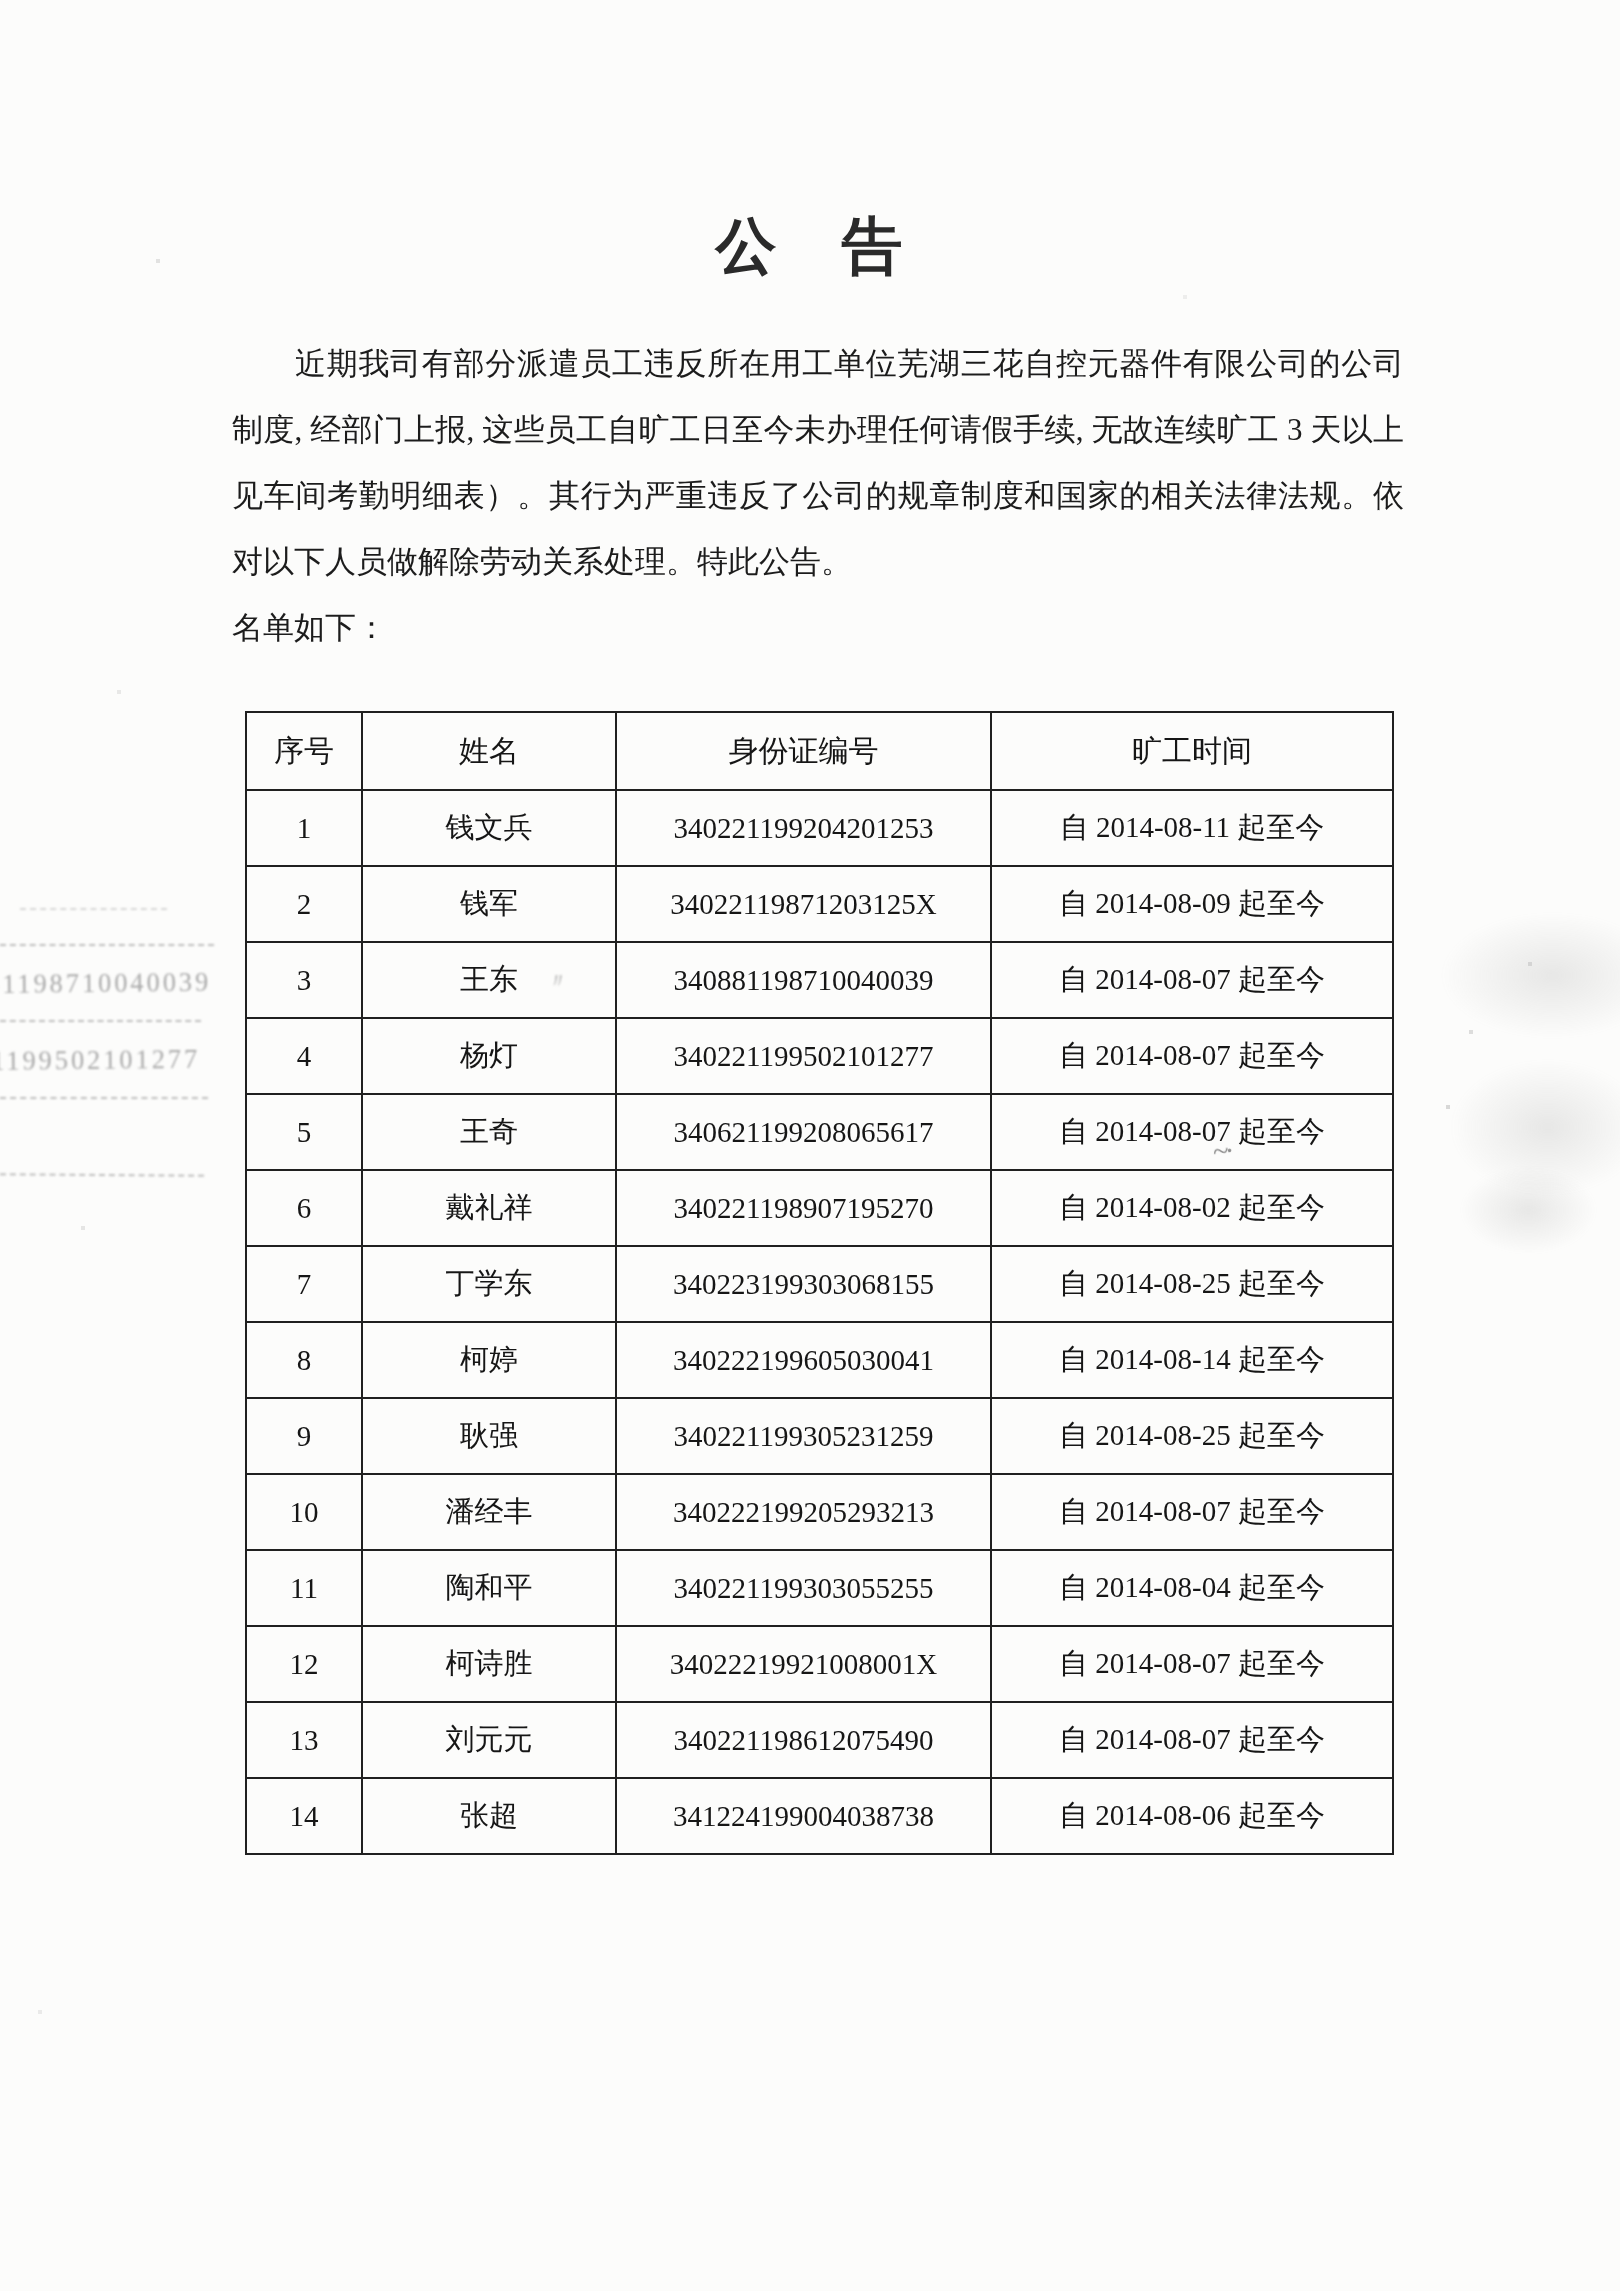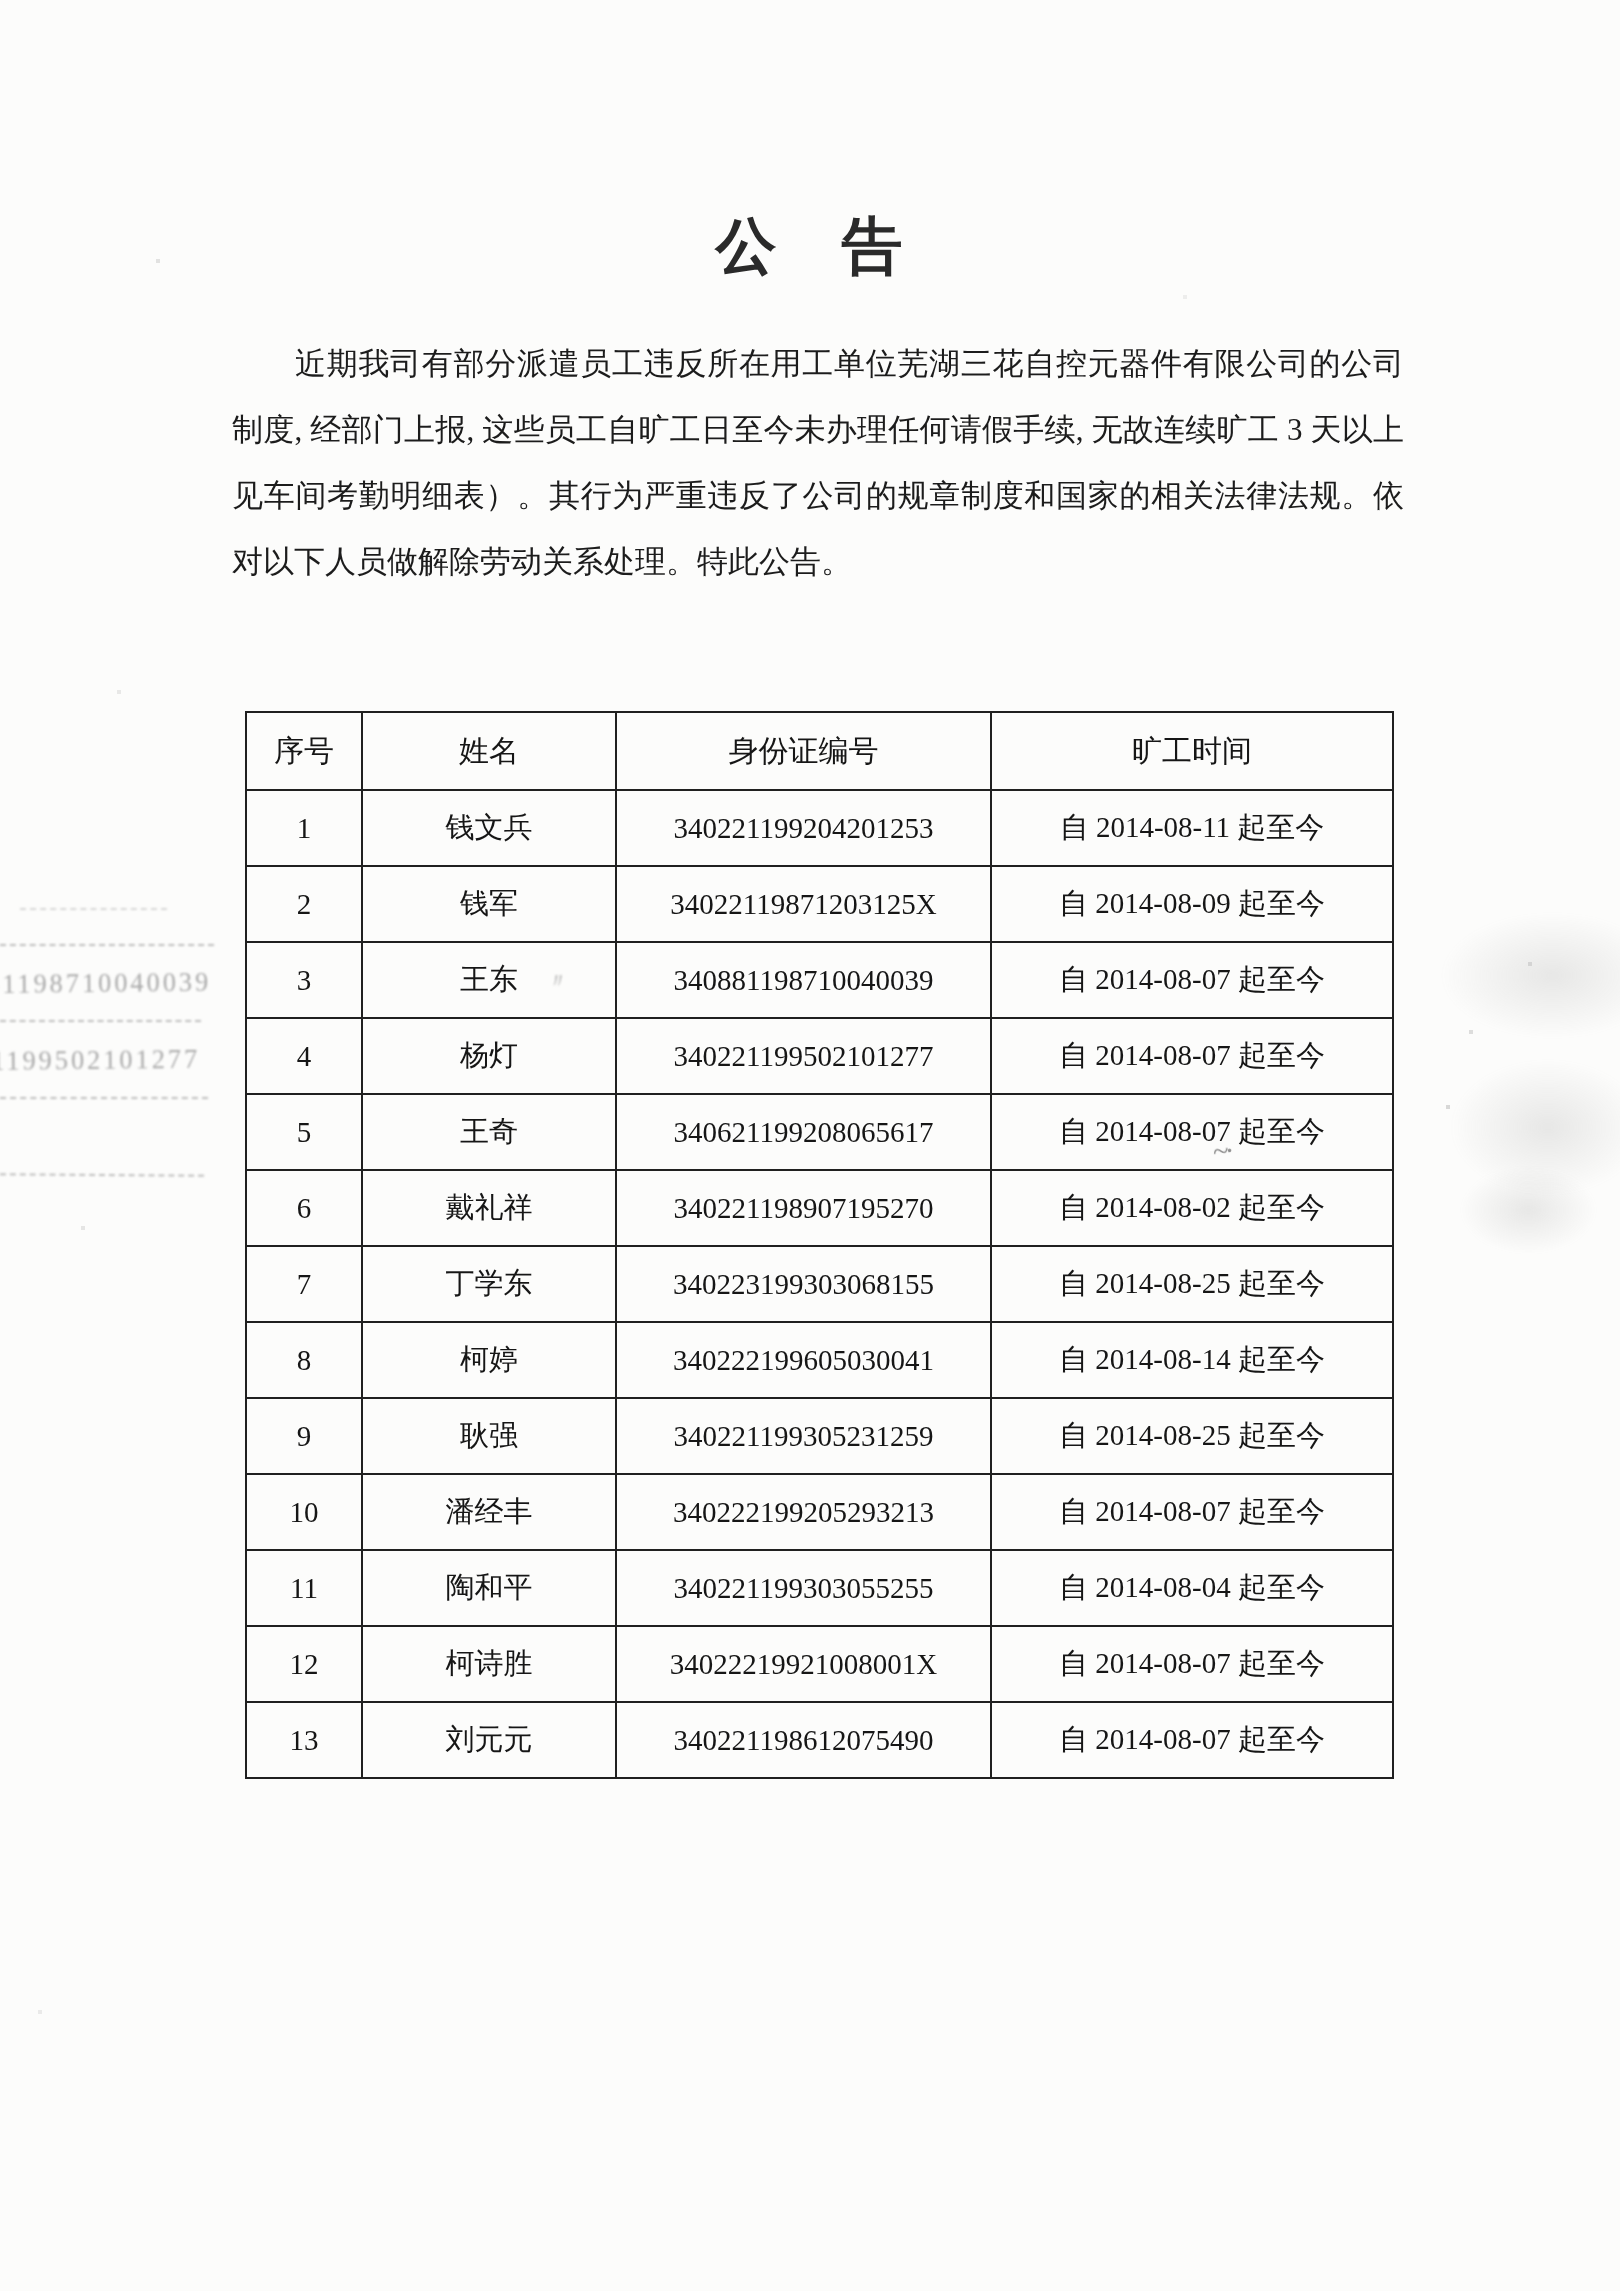--- a/index.html
+++ b/index.html
@@ -101,20 +101,21 @@
 <div class="page">
 
   <div class="doc-title">公　告</div>
 
   <div class="body-text">
 
     <div class="line fill indent">近期我司有部分派遣员工违反所在用工单位芜湖三花自控元器件有限公司的公司规章</div>
       <div class="line fill">制度, 经部门上报, 这些员工自旷工日至今未办理任何请假手续, 无故连续旷工 3 天以上（详</div>
       <div class="line fill">见车间考勤明细表）。其行为严重违反了公司的规章制度和国家的相关法律法规。依照规定</div>
       <div class="line">对以下人员做解除劳动关系处理。特此公告。</div>
+      <div class="line list-intro" id="list-intro-slot">名单如下：</div>
   </div>
 
   <table class="roster">
     <colgroup>
         <col class="c1">
         <col class="c2">
         <col class="c3">
         <col class="c4">
       </colgroup>
     <thead>
@@ -197,20 +198,26 @@
           <td>柯诗胜</td>
           <td>34022219921008001X</td>
           <td>自 2014-08-07 起至今</td>
         </tr>
         <tr>
           <td>13</td>
           <td>刘元元</td>
           <td>340221198612075490</td>
           <td>自 2014-08-07 起至今</td>
         </tr>
+        <tr>
+          <td>14</td>
+          <td>张超</td>
+          <td>341224199004038738</td>
+          <td>自 2014-08-06 起至今</td>
+        </tr>
       </tbody>
   </table>
 
   <div class="ghost-id ghost-id1">81198710040039</div>
   <div class="ghost-id ghost-id2">21199502101277</div>
   <div class="ghost-line gl1"></div>
   <div class="ghost-line gl2"></div>
   <div class="ghost-line gl3"></div>
   <div class="ghost-line gl4"></div>
   <div class="ghost-line gl5"></div>

